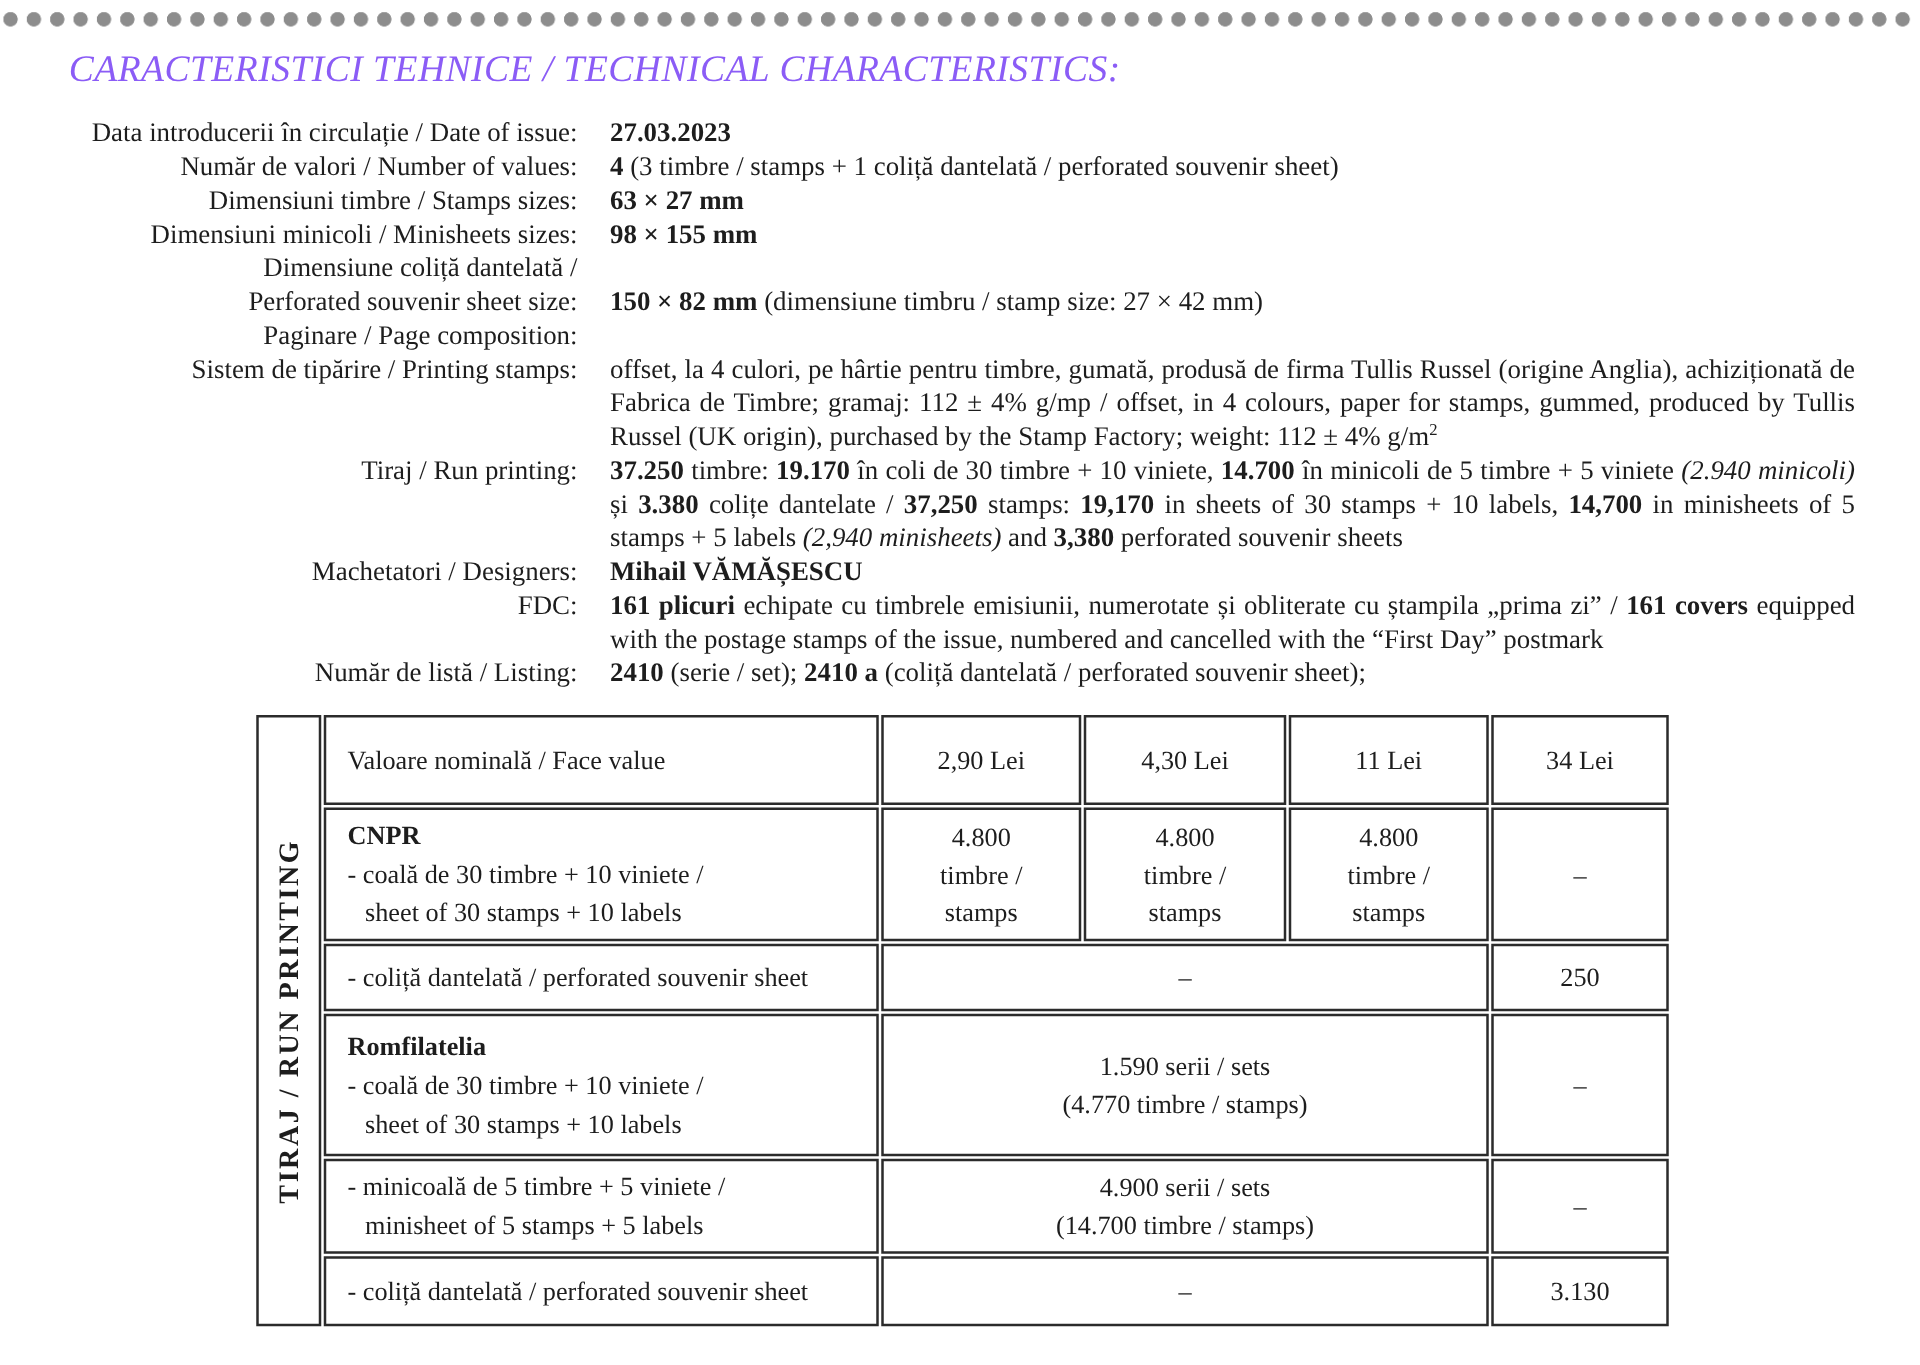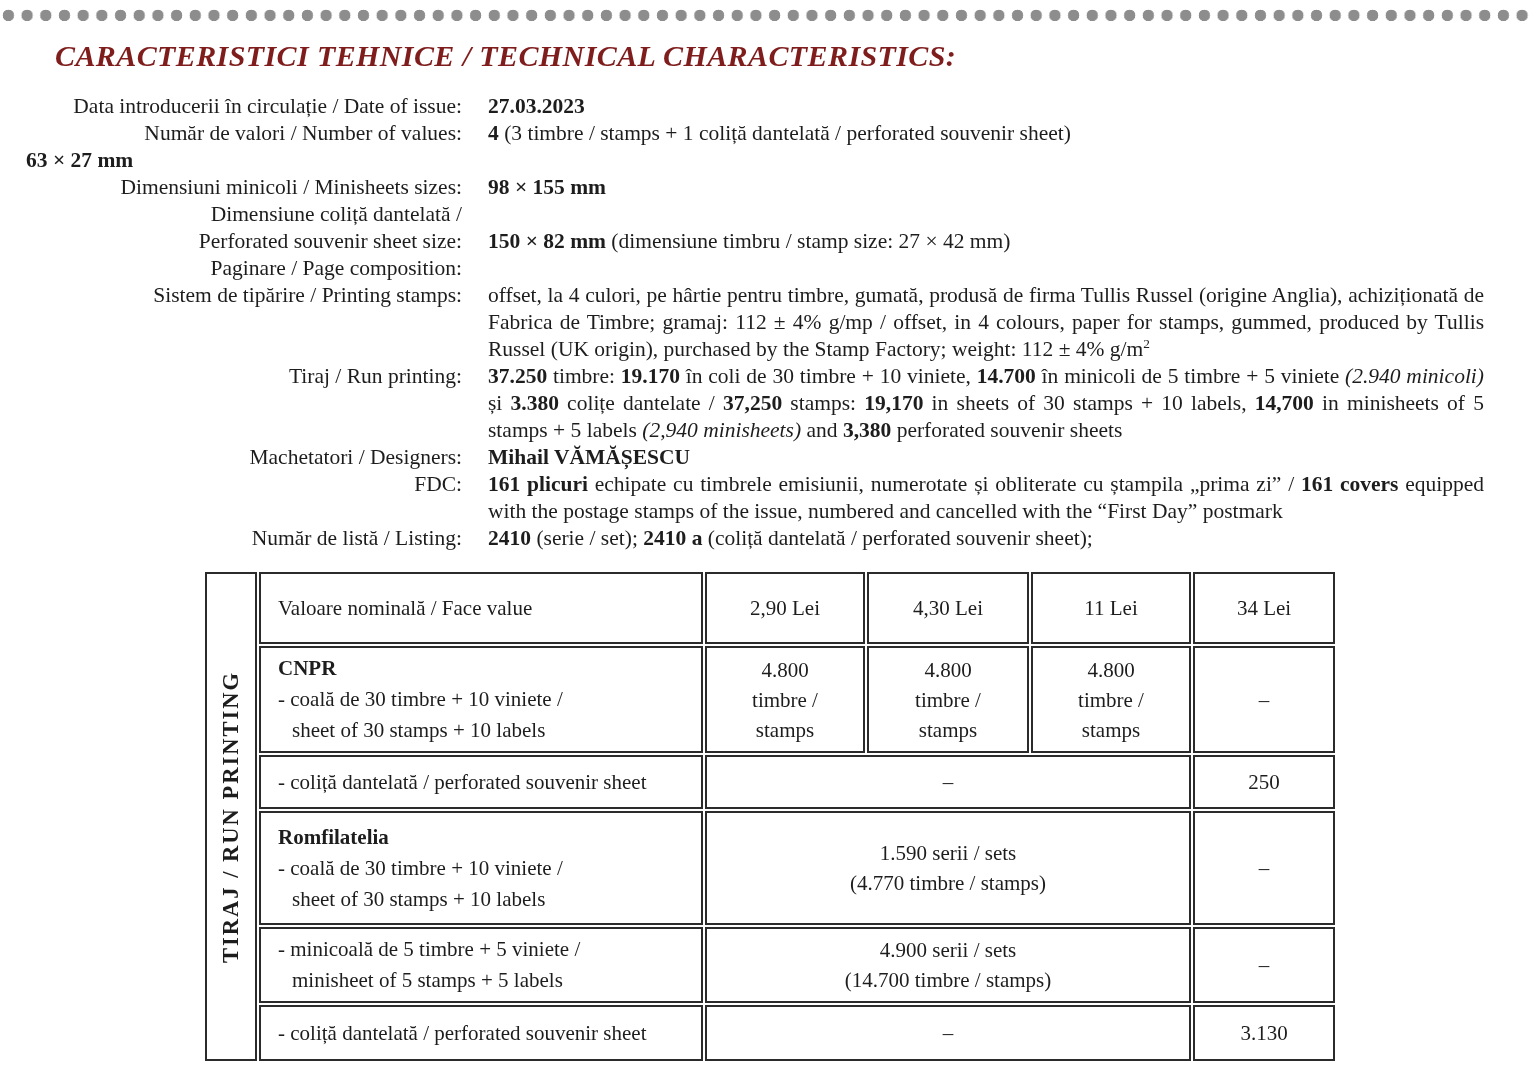--- a/index.html
+++ b/index.html
@@ -6,22 +6,22 @@
   body{
     width:1536px;height:1092px;background:#ffffff;color:#1d1d1d;
     font-family:"Liberation Serif", serif;overflow:hidden;
   }
   .dots{
     height:13px;margin:9px 0 0 2px;width:1532px;
     background-image:radial-gradient(circle at 6.4px 6.4px, #8d8d8d 5.5px, rgba(141,141,141,0) 6px);
     background-size:18.7px 13px;background-repeat:repeat-x;
   }
   .title{
-    font-style:italic;font-weight:bold;font-size:30px;letter-spacing:.4px;
-    margin:17px 0 0 55px;color:#7f1d1d;
+    font-style:italic;font-weight:normal;font-size:30px;letter-spacing:.4px;
+    margin:17px 0 0 55px;color:#8b5cf6;
   }
   .fields{margin-top:20px;font-size:21.5px;line-height:27px;}
   .frow{display:flex;align-items:flex-start;}
   .frow.end{align-items:flex-end;}
   .flabel{width:462px;flex:none;text-align:right;}
   .fvalue{width:996px;margin-left:26px;text-align:justify;}
   .b{font-weight:bold;}
   .i{font-style:italic;}
   .sup{vertical-align:super;font-size:0.62em;line-height:0;}
   .ln{display:block;}
@@ -70,20 +70,23 @@
     </div>
 
     <div class="frow">
       <div class="flabel">
           <span class="ln">Număr de valori / Number of values:</span>
         </div>
       <div class="fvalue"><span class="b">4</span><span> (3 timbre / stamps + 1 coliță dantelată / perforated souvenir sheet)</span></div>
     </div>
 
     <div class="frow">
+      <div class="flabel">
+          <span class="ln">Dimensiuni timbre / Stamps sizes:</span>
+        </div>
       <div class="fvalue"><span class="b">63 × 27 mm</span></div>
     </div>
 
     <div class="frow">
       <div class="flabel">
           <span class="ln">Dimensiuni minicoli / Minisheets sizes:</span>
         </div>
       <div class="fvalue"><span class="b">98 × 155 mm</span></div>
     </div>
 

